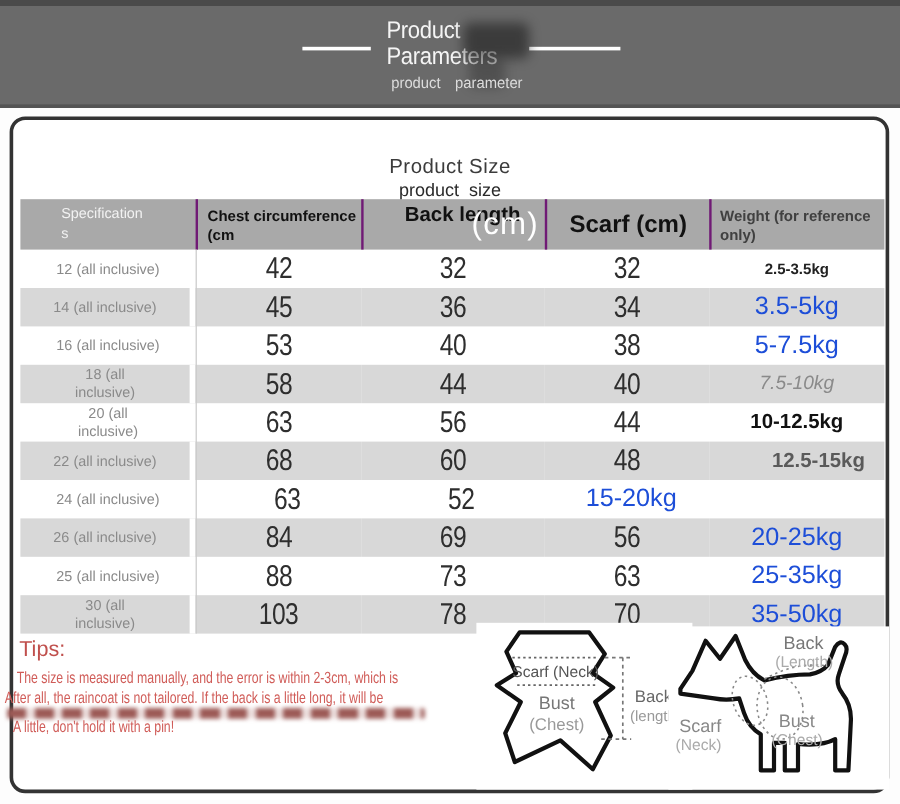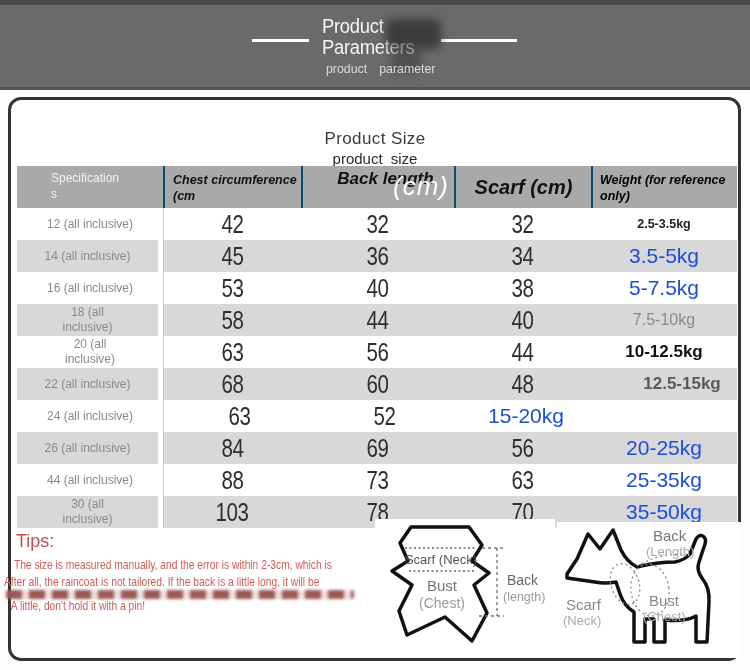--- a/index.html
+++ b/index.html
@@ -20,61 +20,61 @@
   .censor1 { position:absolute; left:386px; top:19px; width:55px; height:30px; background:#161616; opacity:.55; filter:blur(5px); border-radius:6px; }
   .censor2 { position:absolute; left:391px; top:48px; width:30px; height:25px; background:#2a2a2a; opacity:.4; filter:blur(5px); border-radius:6px; }
   
   .panel { position:absolute; left:8px; top:97px; width:733px; height:564px; background:#fff; border:3px solid #333; border-radius:13px; }
   .size-title { position:absolute; left:0; top:129px; width:750px; text-align:center; font-size:17px; color:#3c3c3c; letter-spacing:.4px; }
   .size-sub   { position:absolute; left:0; top:150px; width:750px; text-align:center; font-size:15px; color:#2a2a2a; word-spacing:4px; }
   
   .size-table { position:absolute; left:17px; top:166px; width:720px; }
   .thead { display:flex; height:42px; background:#a9a9a9; }
   .hcell { position:relative; height:42px; }
-  .hcell + .hcell { border-left:2px solid #0c4a6e;font-style:italic; }
+  .hcell + .hcell { border-left:2px solid #701a75; }
   .h-spec   { width:146px; }
   .h-chest  { width:138px; }
   .h-back   { width:153px; }
   .h-scarf  { width:137px; display:flex; align-items:center; justify-content:center; }
   .h-weight { width:146px; }
   .h-spec .txt { display:block; width:72px; margin:5px 0 0 34px; color:#f2f2f2; font-size:12px; line-height:1.3; word-break:break-all; }
   .h-chest .txt { display:block; padding:6px 4px 0 8px; font-weight:bold; font-size:12.5px; line-height:1.3; color:#111; }
   .h-back .ttl { display:block; padding:4px 0 0 14px; font-weight:bold; font-size:17px; line-height:1.1; color:#111;text-align:center; }
   .h-back .cm { position:absolute; right:5px; top:5px; font-size:26px; color:#fff; letter-spacing:1px; }
   .h-scarf .txt { font-weight:bold; font-size:20px; color:#111; }
-  .h-weight .txt { display:block; padding:6px 4px 0 7px; font-weight:bold; font-size:12.5px; line-height:1.3; color:#000000; }
+  .h-weight .txt { display:block; padding:6px 4px 0 7px; font-weight:bold; font-size:12.5px; line-height:1.3; color:#404040; }
   .tbody { position:relative; }
   .colline { position:absolute; left:146px; top:0; bottom:0; width:1px; background:#c9c9c9; z-index:3; }
   .trow { display:flex; height:32px; }
   .cell { display:flex; align-items:center; justify-content:center; height:32px; }
   .c-spec { width:146px; }
   .c-chest { width:138px; }
   .c-back { width:153px; }
   .c-scarf { width:137px; }
   .c-weight { width:146px; }
   .trow.shade .cell { background:#d8d8d8; }
   .trow.shade .c-spec { border-right:5px solid #fff; }
   .c-spec { color:#8a8a8a; font-size:12px; line-height:1.25; white-space:pre-line; text-align:center; overflow:visible; }
   .num { font-size:25px; color:#2e2e2e; transform:scaleX(.82); letter-spacing:-.5px; }
   .w-sb { font-size:12.5px; font-weight:bold; color:#222; }
   .w-n  { font-size:21px; color:#1d4ed8; }
-  .w-n2 { font-size:16px; color:#8a8a8a; }
+  .w-n2 { font-size:16px; color:#8a8a8a;font-style:italic; }
   .w-b  { font-size:17px; font-weight:bold; color:#111; }
   .w-bg { font-size:17px; font-weight:bold; color:#5a5a5a;margin-left:36px; }
   
   .tips-heading { position:absolute; left:16px; top:531px; font-size:18px; color:#c0504d; z-index:1; }
   .tips-lines { position:absolute; left:4px; top:556px; width:520px; z-index:1; }
   .tips-line { font-size:13.5px; line-height:17px; color:#d05c58; white-space:nowrap; transform:scaleX(.76); transform-origin:left top; }
   .tips-line.l1 { padding-left:13px; }
   .tips-line.l3 { padding-left:9px; }
   .redacted { position:absolute; left:6px; top:590px; width:348px; height:9px; z-index:1;
     background:repeating-linear-gradient(90deg,#9c5a56 0 16px, rgba(156,90,86,.2) 16px 23px);
     filter:blur(1.6px); border-radius:2px; }
   
-  .coat-box { position:absolute; left:375px; top:519px; width:180px; height:139px; background:#fff; z-index:2; }
+  .coat-box { position:absolute; left:397px; top:519px; width:180px; height:139px; background:#fff; z-index:2; }
   .dog-box  { position:absolute; left:557px; top:522px; width:184px; height:136px; background:#fff; z-index:2; }
   svg text { font-family:"Liberation Sans", sans-serif; }
 </style>
 </head>
 <body>
 
 <div class="page">
 
   <div class="banner">
     <div class="banner-topstrip"></div>
@@ -229,21 +229,21 @@
             <span class="num">69</span>
           </div>
           <div class="cell c-scarf">
             <span class="num">56</span>
           </div>
           <div class="cell c-weight">
             <span class="w-n">20-25kg</span>
           </div>
         </div>
         <div class="trow">
-          <div class="cell c-spec"><span>44 (all inclusive)</span></div>
+          <div class="cell c-spec"><span>25 (all inclusive)</span></div>
           <div class="cell c-chest">
             <span class="num">88</span>
           </div>
           <div class="cell c-back">
             <span class="num">73</span>
           </div>
           <div class="cell c-scarf">
             <span class="num">63</span>
           </div>
           <div class="cell c-weight">

